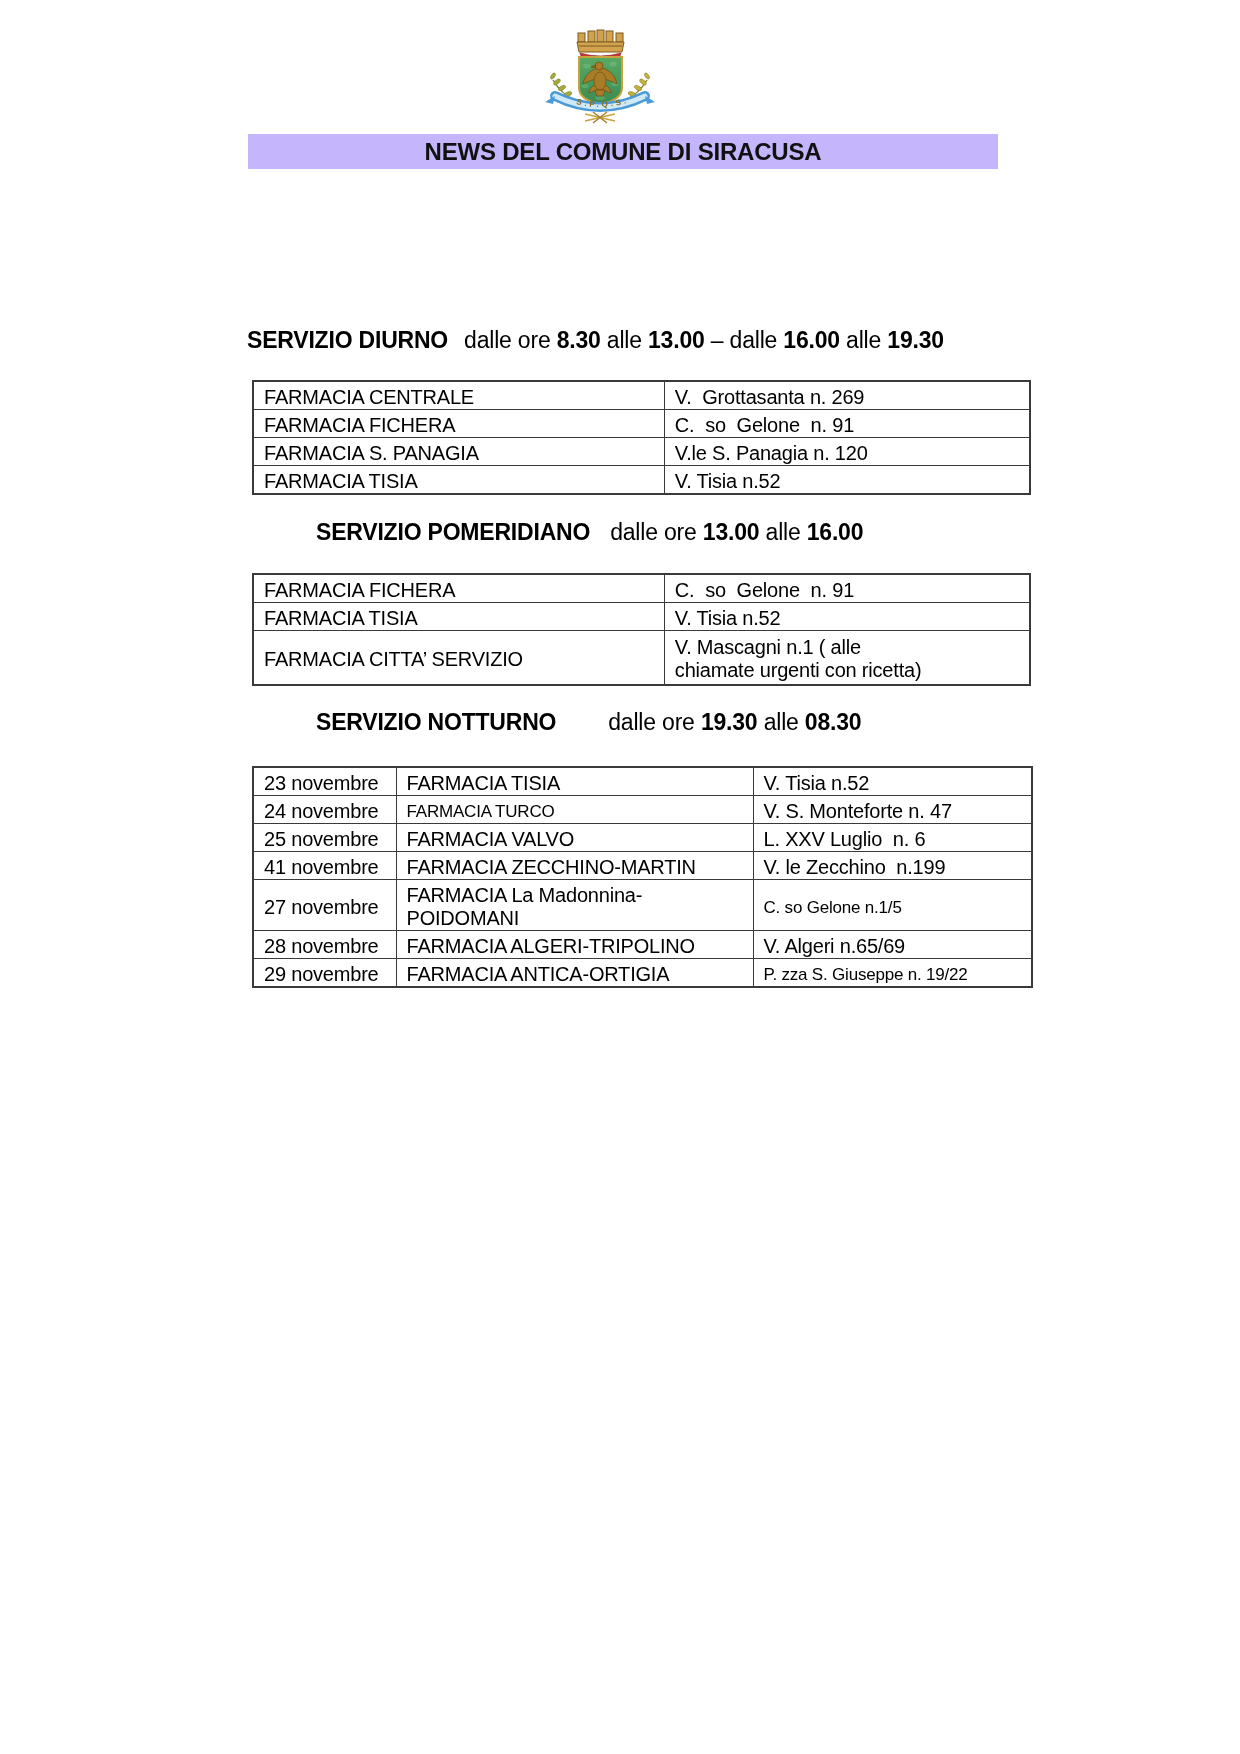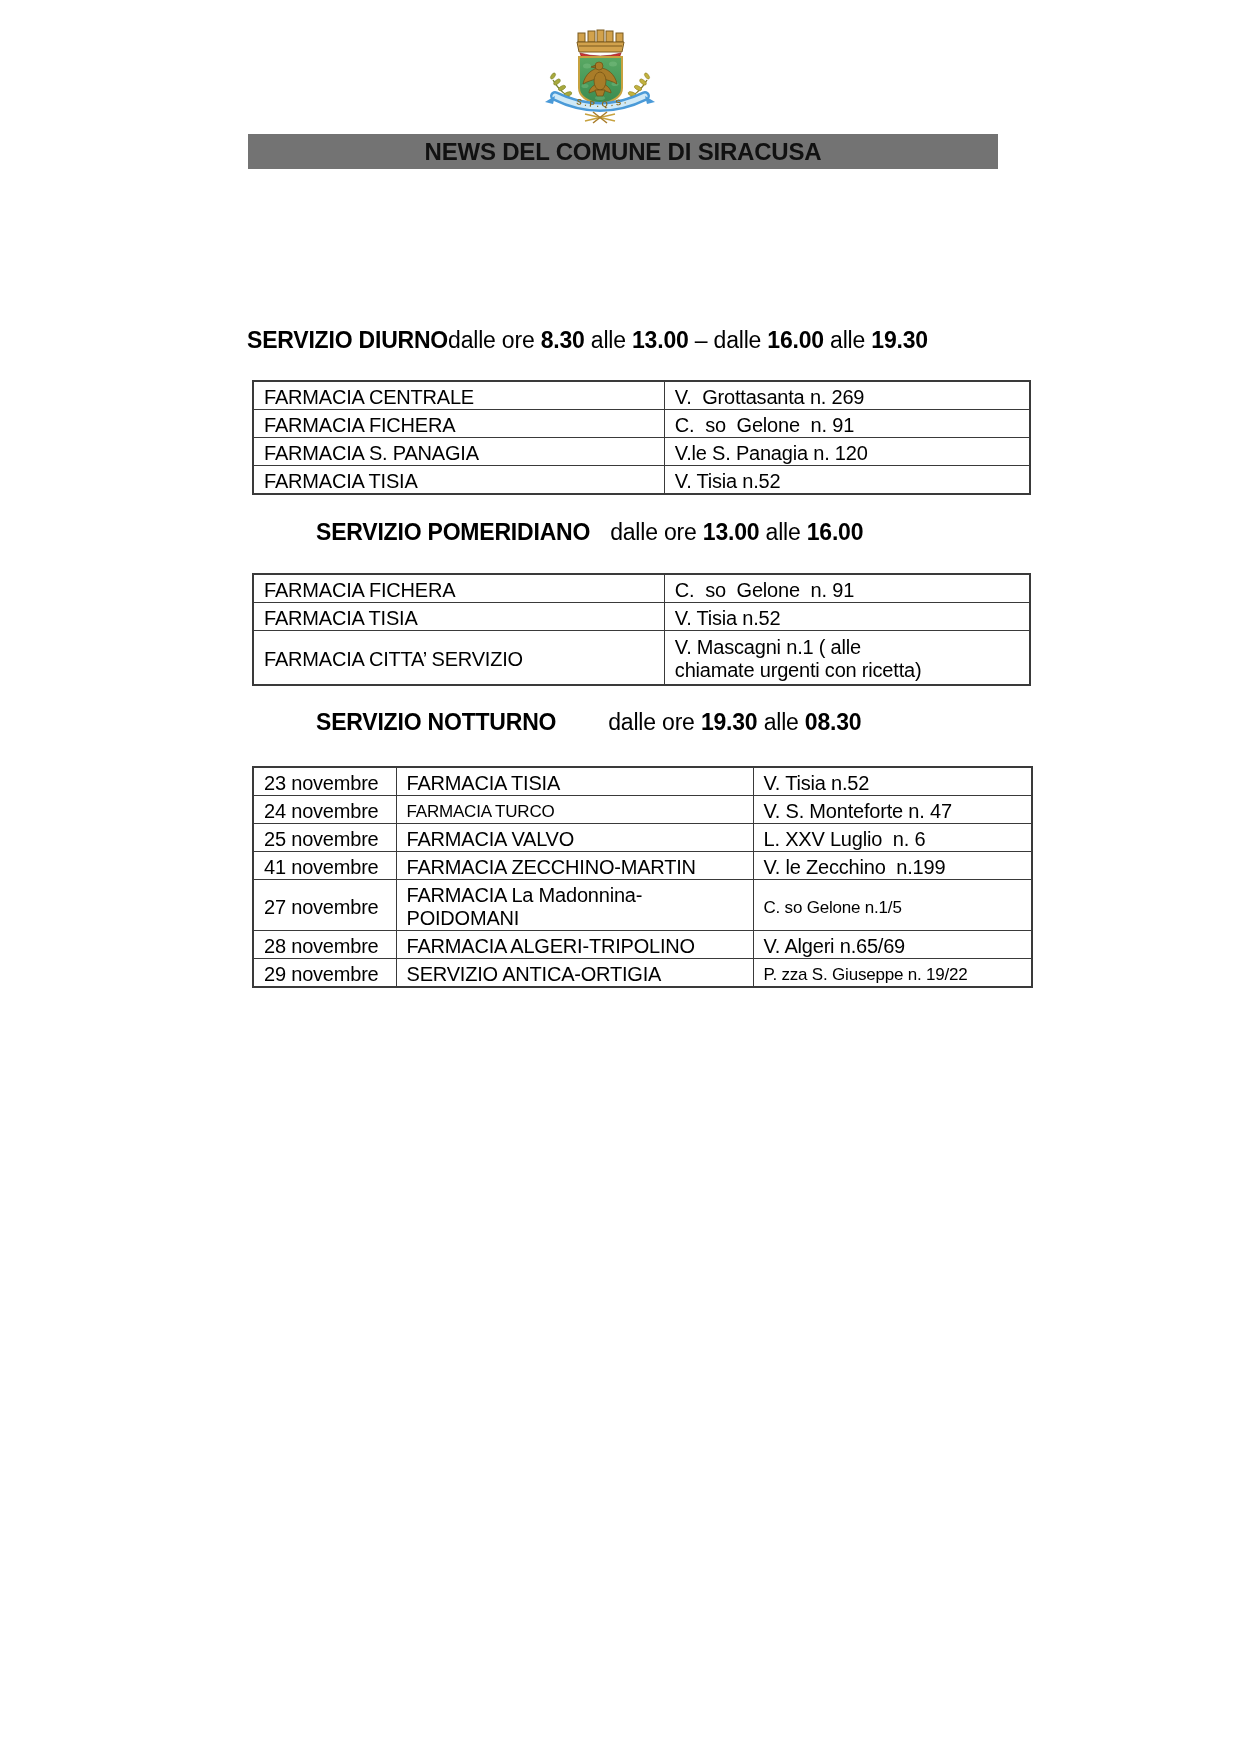--- a/index.html
+++ b/index.html
@@ -21,21 +21,21 @@
     font-size:24px; font-weight:700; letter-spacing:-0.2px;
   }
   .dateline {
     position:absolute; left:267px; top:258px;
     font-size:24px; font-weight:700; letter-spacing:-0.3px;
   }
   .svc-heading { position:absolute; font-size:23px; letter-spacing:-0.2px; white-space:nowrap; }
   .svc-heading .lbl { font-weight:700; }
   .svc-heading .b { font-weight:700; }
   .h-diurno { left:247px; top:327px; }
-  .h-diurno .lbl { }
+  .h-diurno .lbl { margin-right:16px; }
   .h-pomeridiano { left:316px; top:519px; }
   .h-pomeridiano .lbl { margin-right:20px; }
   .h-notturno { left:316px; top:709px; }
   .h-notturno .lbl { margin-right:52px; }
   table.tbl {
     position:absolute; border-collapse:collapse; table-layout:fixed;
     width:779px; border:2px solid #3a3a3a;
   }
   .t-diurno { left:252px; top:380px; }
   .t-pomeridiano { left:252px; top:573px; }
@@ -123,21 +123,21 @@
       </text>
       <g stroke="#c7a23f" stroke-width="1.5" fill="none">
         <path d="M52,90 L82,97"></path>
           <path d="M82,90 L52,97"></path>
         <path d="M60,88 L74,99" stroke="#a97c28"></path>
           <path d="M74,88 L60,99" stroke="#a97c28"></path>
       </g>
     </svg>
   </div>
 
-  <div class="banner" style="background: #737373;">
+  <div class="banner" style="background: #c4b5fd;">
     <span>NEWS DEL COMUNE DI SIRACUSA</span>
   </div>
 
 
   <div class="svc-heading h-diurno"><span class="lbl">SERVIZIO DIURNO</span><span>dalle ore </span><span class="b">8.30</span><span> alle </span><span class="b">13.00</span><span> – dalle </span><span class="b">16.00</span><span> alle </span><span class="b">19.30</span></div>
 
   <table class="tbl t-diurno">
     <tbody>
         <tr>
           <td class="c1">FARMACIA CENTRALE</td>
@@ -207,19 +207,19 @@
           <td class="c2">FARMACIA La Madonnina-POIDOMANI</td>
           <td class="c3 small">C. so Gelone n.1/5</td>
         </tr>
     <tr>
           <td class="c1">28 novembre</td>
           <td class="c2">FARMACIA ALGERI-TRIPOLINO</td>
           <td class="c3">V. Algeri n.65/69</td>
         </tr>
     <tr>
           <td class="c1">29 novembre</td>
-          <td class="c2">SERVIZIO ANTICA-ORTIGIA</td>
+          <td class="c2">FARMACIA ANTICA-ORTIGIA</td>
           <td class="c3 small">P. zza S. Giuseppe n. 19/22</td>
         </tr>
   </tbody>
     </table>
 
 </div>
 
 </body></html>

